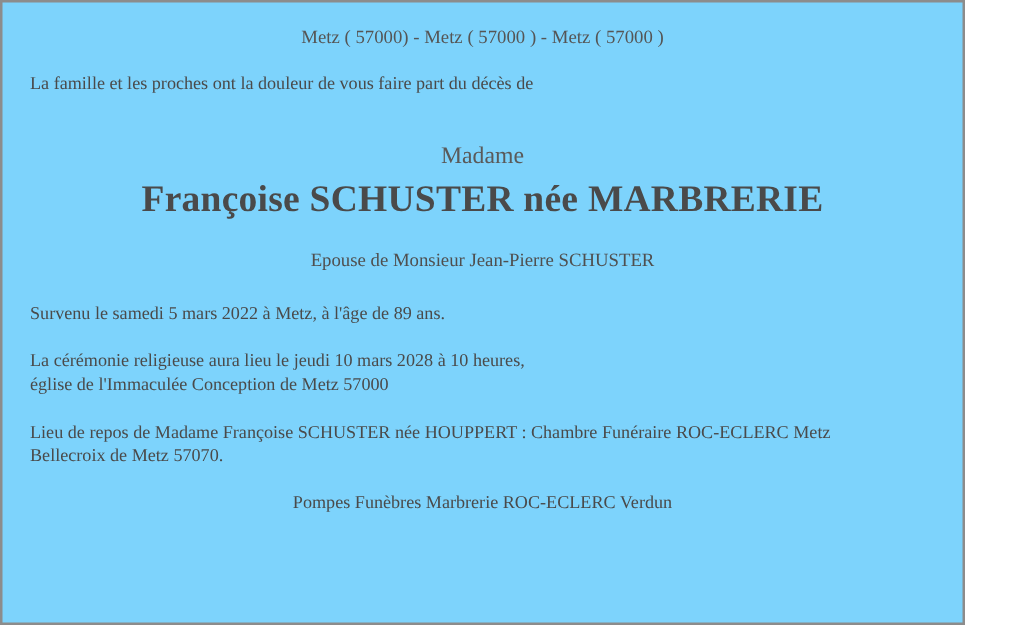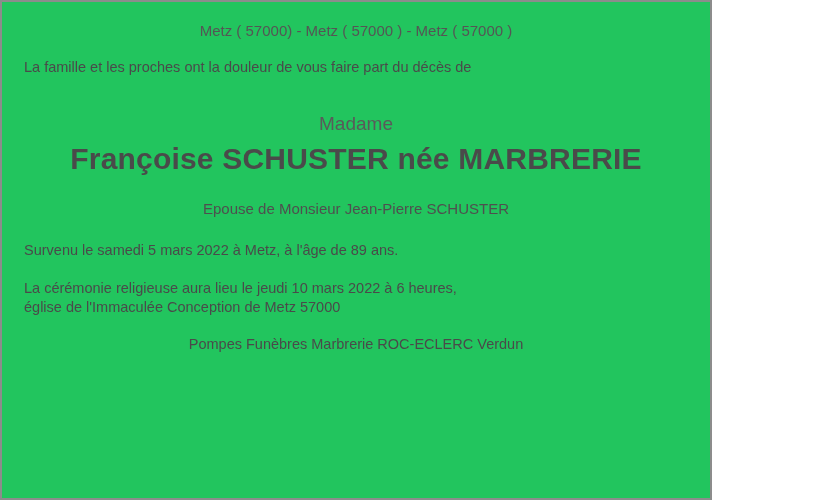--- a/index.html
+++ b/index.html
@@ -7,27 +7,28 @@
     padding: 0;
     background: #ffffff;
   }
   body {
     width: 816px;
     height: 500px;
     font-family: "Liberation Sans", sans-serif;
   }
   .notice {
     box-sizing: border-box;
-    width: 712px;
+    width: 772px;
     height: 500px;
     border: 2px solid #8c8c8c;
-    background: #22c55e;
+    background: #7dd3fc;
     padding: 16px 22px 10px 22px;
     color: #4a4a4a;
     position: relative;
+    font-family: Liberation Serif, serif;
   }
   .line-center {
     text-align: center;
   }
   .line-left {
     text-align: left;
   }
   .location {
     font-size: 15px;
     color: #555555;
@@ -95,23 +96,27 @@
 
   <div class="line-center madame">Madame</div>
 
   <div class="line-center name">Françoise SCHUSTER née MARBRERIE</div>
 
   <div class="line-center spouse">Epouse de Monsieur Jean-Pierre SCHUSTER</div>
 
   <div class="line-left para">Survenu le samedi 5 mars 2022 à Metz, à l'âge de 89 ans.</div>
 
   <div class="line-left para tight">
-    <span class="sub">La cérémonie religieuse aura lieu le jeudi 10 mars 2022 à 6 heures,</span>
+    <span class="sub">La cérémonie religieuse aura lieu le jeudi 10 mars 2028 à 10 heures,</span>
     <span class="sub">église de l'Immaculée Conception de Metz 57000</span>
   </div>
 
+  <div class="line-left para tight">
+    <span class="sub">Lieu de repos de Madame Françoise SCHUSTER née HOUPPERT : Chambre Funéraire ROC-ECLERC Metz</span>
+    <span class="sub">Bellecroix de Metz 57070.</span>
+  </div>
 
 
 
 
   <div class="line-center footer">Pompes Funèbres Marbrerie ROC-ECLERC Verdun</div>
 
 </div>
 
 </body></html>

